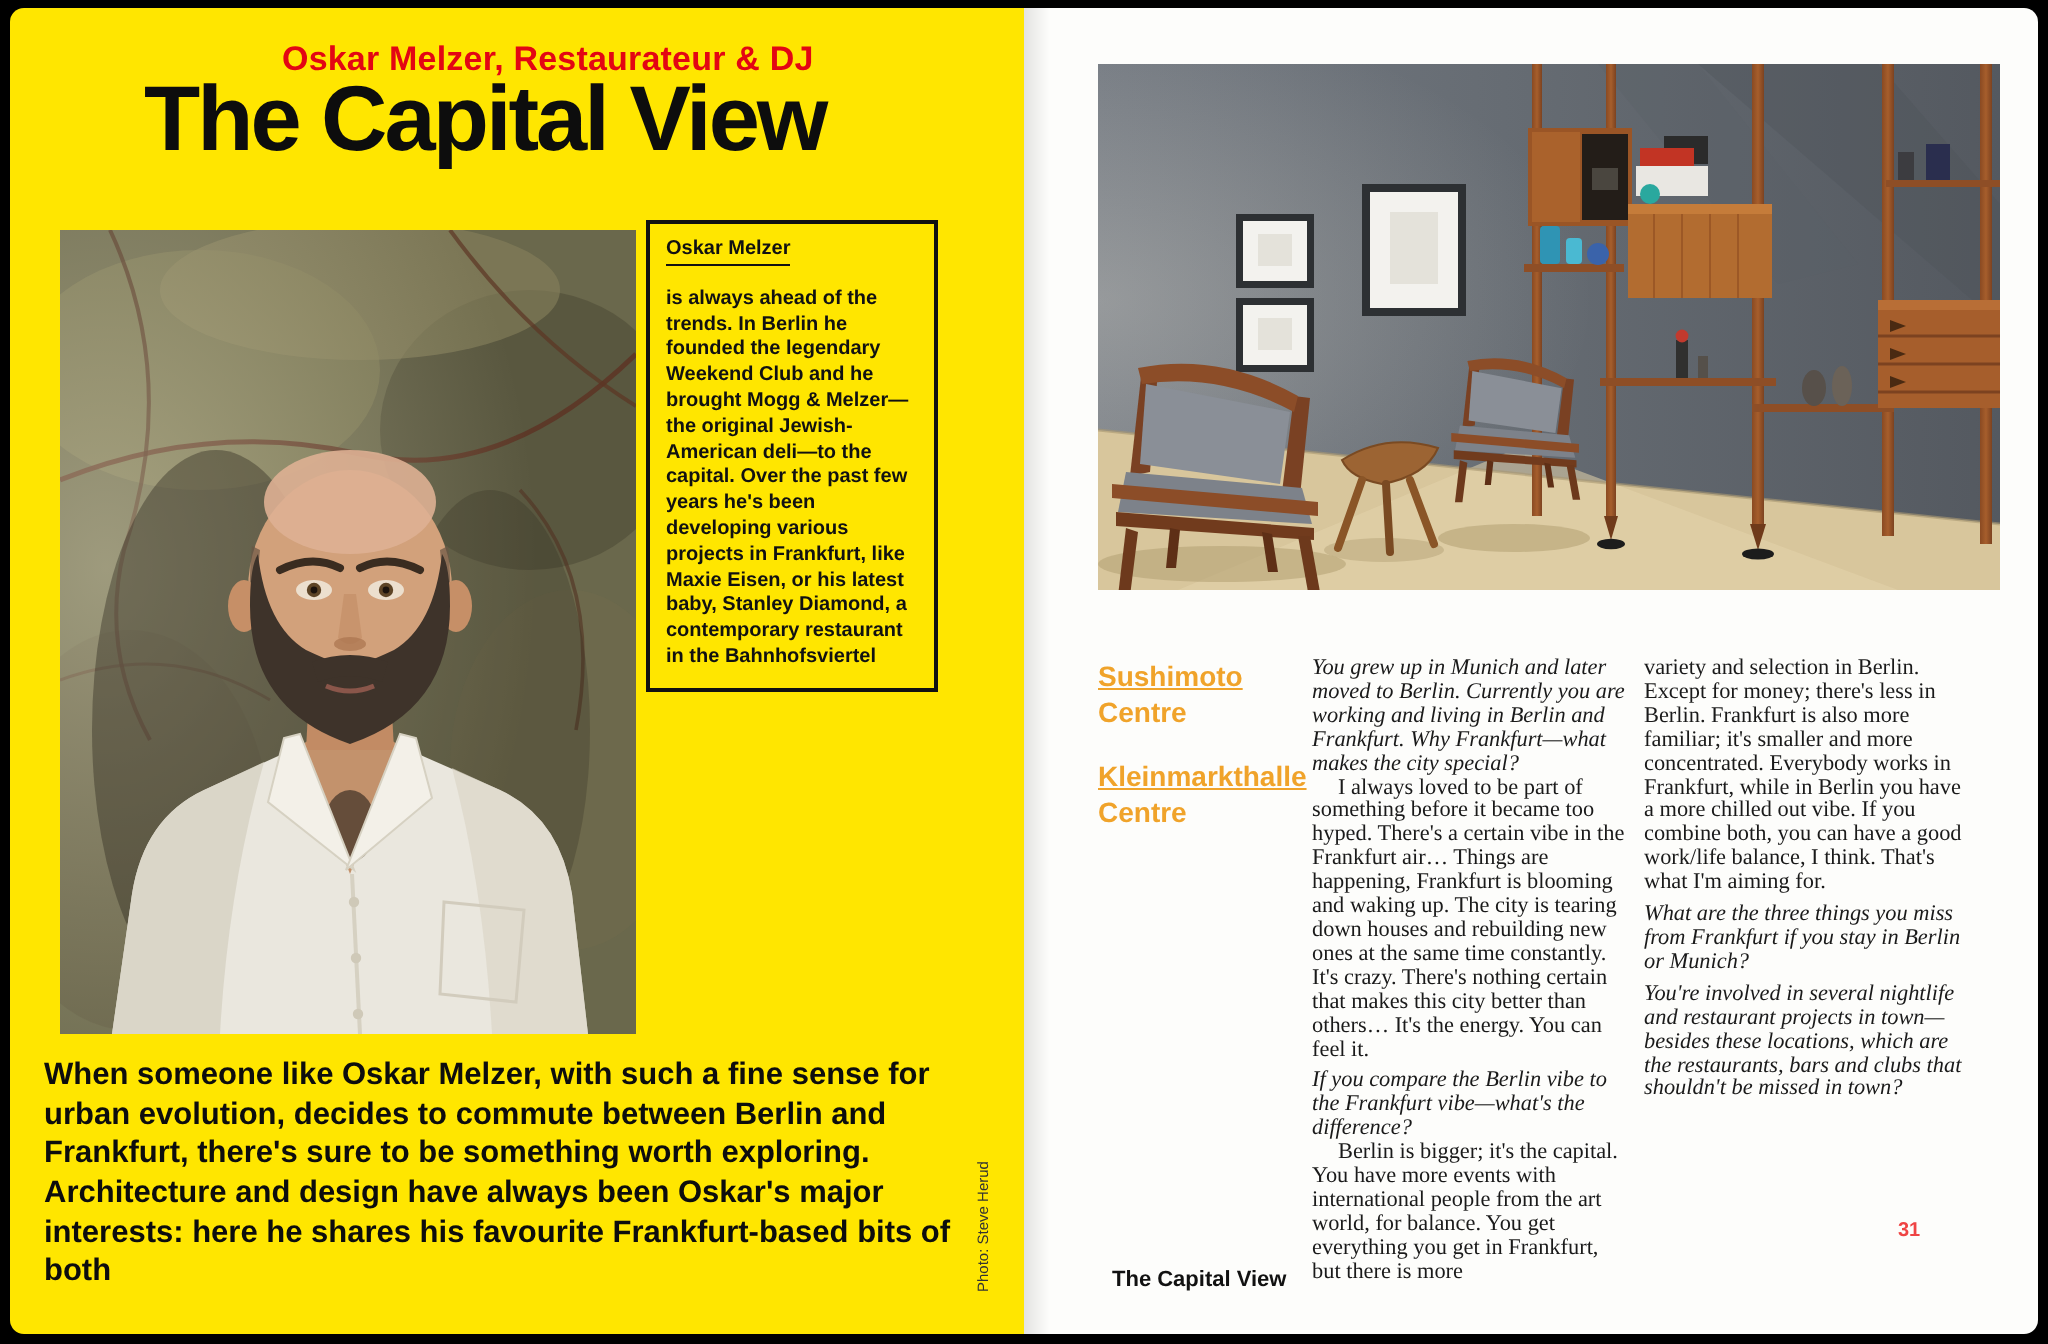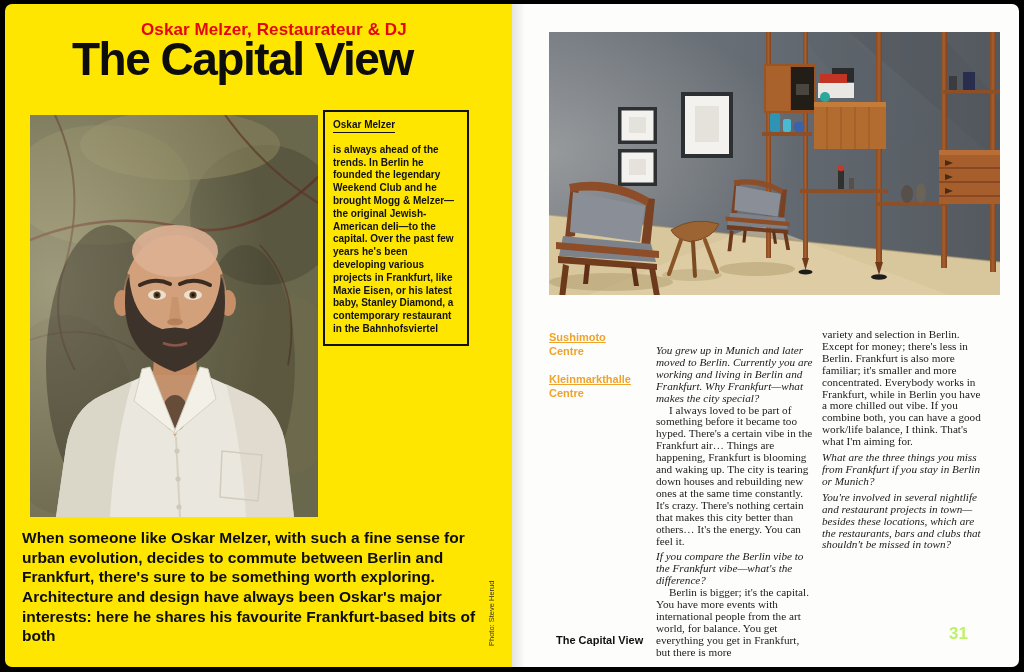--- a/index.html
+++ b/index.html
@@ -17,31 +17,31 @@
   .bio-box{position:absolute;left:323px;top:110px;width:146px;box-sizing:border-box;border:2px solid #111;
            padding:7px 8px 8px;font-weight:700;font-size:10px;line-height:1.28;color:#111;}
   .bio-name{display:inline-block;border-bottom:1.5px solid #111;margin-bottom:11px;}
   .intro{position:absolute;left:22px;top:528px;width:466px;margin:0;font-weight:700;font-size:15.5px;
          line-height:1.27;color:#0d0d0d;}
   .credit{position:absolute;left:487px;top:568px;height:78px;font-size:7.5px;color:#333;
           writing-mode:vertical-rl;transform:rotate(180deg);}
 
   .interior{position:absolute;left:549px;top:32px;width:451px;height:263px;display:block;}
   .caption{position:absolute;left:549px;top:300px;font-weight:700;font-size:10px;color:#111;}
-  .links{position:absolute;left:549px;top:330px;width:102px;font-weight:700;font-size:11px;line-height:1.28;color:#f0a32a;}
+  .links{position:absolute;left:549px;top:330px;width:102px;font-weight:700;font-size:14px;line-height:1.28;color:#f0a32a;}
   .link-item{margin-bottom:14px;cursor:pointer;}
   .link-title{display:block;text-decoration:underline;}
   .col{position:absolute;top:329px;width:159px;}
   .col1{left:656px;} .col2{left:822px;}
   .col p{margin:0;font-family:"Liberation Serif",serif;font-size:11.2px;line-height:11.9px;color:#1a1a1a;}
   .col p.q{font-style:italic;margin-top:4px;}
-  .col p.q.first{margin-top:16px;}
+  .col p.q.first{margin-top:0;}
   .col p.a{text-indent:13px;}
   .footer-title{position:absolute;left:556px;top:634px;font-weight:700;font-size:11px;color:#111;}
-  .page-num{position:absolute;left:949px;top:624px;font-weight:700;font-size:17px;color:#bef264;}
+  .page-num{position:absolute;left:949px;top:610px;font-weight:700;font-size:10px;color:#ef4444;}
 </style>
 </head>
 <body>
 
 <div class="spread">
   <div class="page-left"></div>
   <div class="page-right"></div>
   <div class="spine"></div>
 
   <div class="kicker">Oskar Melzer, Restaurateur &amp; DJ</div>

